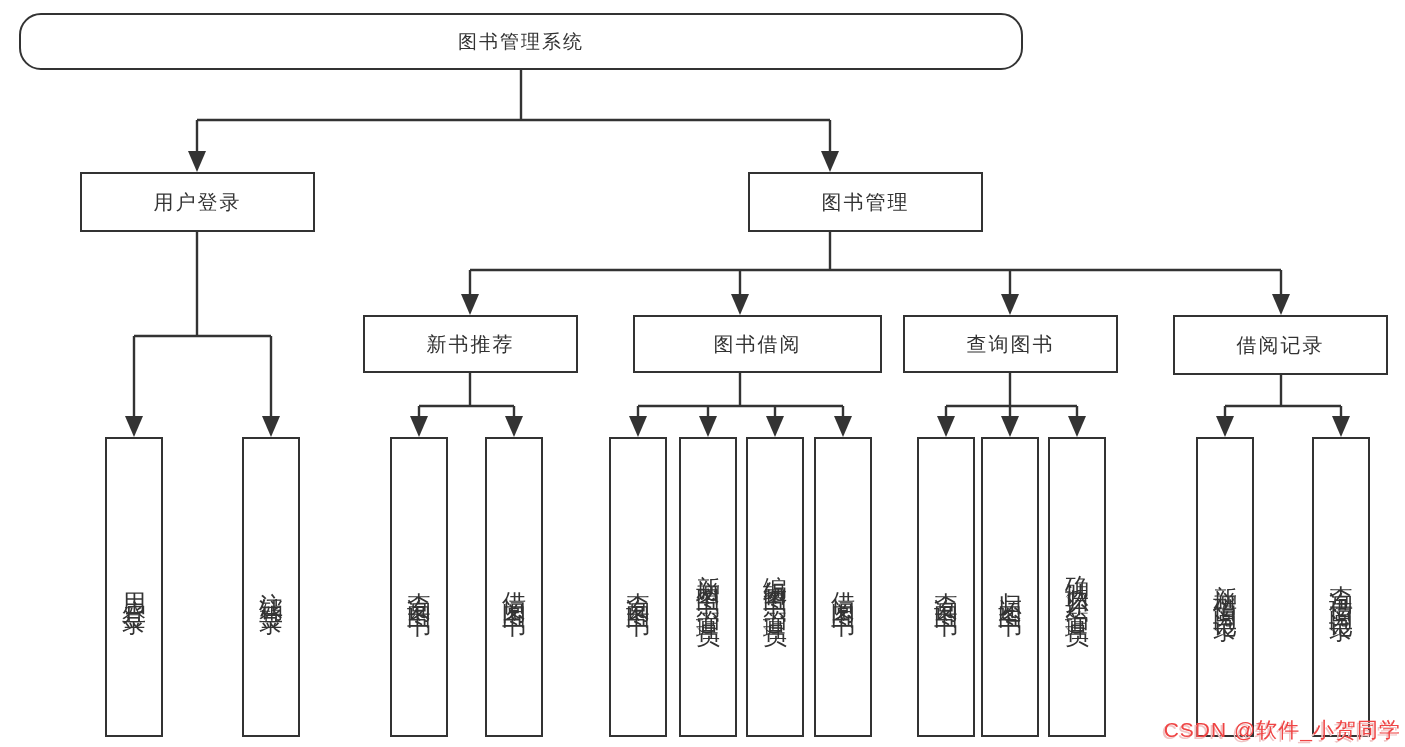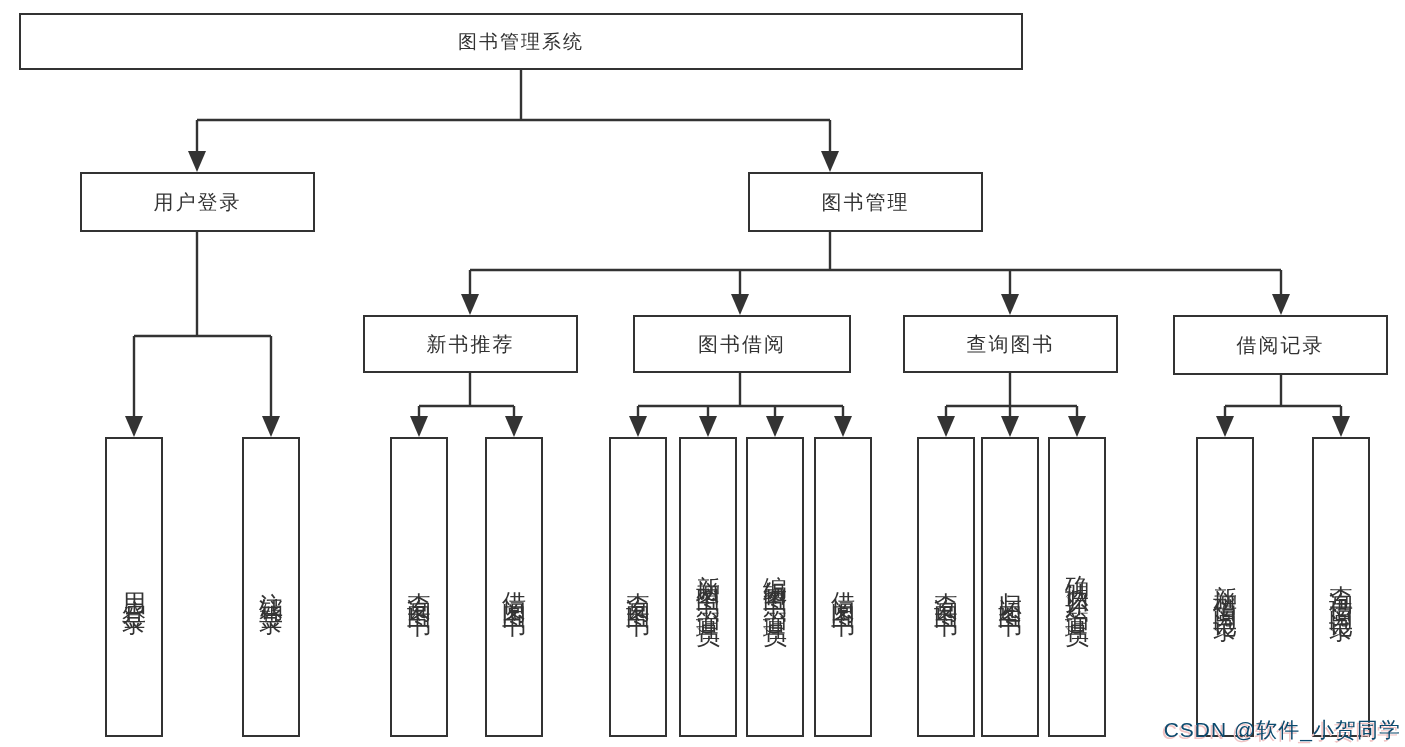--- a/index.html
+++ b/index.html
@@ -31,21 +31,21 @@
     border: 2.5px solid #333333;
     background: #ffffff;
     display: flex;
     align-items: center;
     justify-content: center;
     color: #333333;
     font-size: 20px;
     letter-spacing: 2px;
     white-space: nowrap;
   }
-  .hbox.root { font-size: 19px; }
+  .hbox.root { font-size: 19px; border-radius: 22px; }
   .vbox {
     position: absolute;
     box-sizing: border-box;
     width: 58px;
     height: 300px;
     border: 2.5px solid #333333;
     background: #ffffff;
     display: flex;
     align-items: center;
     justify-content: center;
@@ -55,21 +55,21 @@
     font-size: 24px;
     letter-spacing: 7px;
     line-height: 1;
     white-space: nowrap;
   }
   .watermark {
     position: absolute;
     right: 4px;
     bottom: 3px;
     font-size: 21px;
-    color: #0c4a6e;
+    color: #ef4444;
     letter-spacing: 1px;
     text-shadow: -2px 2px 0 #f0c3c3;
     white-space: nowrap;
   }
 </style>
 </head>
 <body>
 
 <div class="canvas">
 
@@ -122,21 +122,21 @@
       <polygon points="1341,437 1332,416 1350,416"></polygon>
     </g>
   </svg>
 
   <div class="hbox root" style="left:19px; top:13px; width:1004px; height:57px;">图书管理系统</div>
 
   <div class="hbox" style="left:80px; top:172px; width:235px; height:60px;">用户登录</div>
   <div class="hbox" style="left:712px; top:172px; width:235px; height:60px;margin-left:36px;">图书管理</div>
 
   <div class="hbox" style="left:363px; top:315px; width:215px; height:58px;">新书推荐</div>
-  <div class="hbox" style="left:633px; top:315px; width:218px; height:58px;">图书借阅</div>
+  <div class="hbox" style="left:633px; top:315px; width:249px; height:58px;">图书借阅</div>
   <div class="hbox" style="left:903px; top:315px; width:215px; height:58px;">查询图书</div>
   <div class="hbox" style="left:1173px; top:315px; width:215px; height:60px;">借阅记录</div>
 
   <div class="vbox" style="left:105px; top:437px;">用户登录</div>
   <div class="vbox" style="left:242px; top:437px;">注销登录</div>
 
   <div class="vbox" style="left:390px; top:437px;">查询图书</div>
   <div class="vbox" style="left:485px; top:437px;">借阅图书</div>
 
   <div class="vbox" style="left:609px; top:437px;">查询图书</div>

